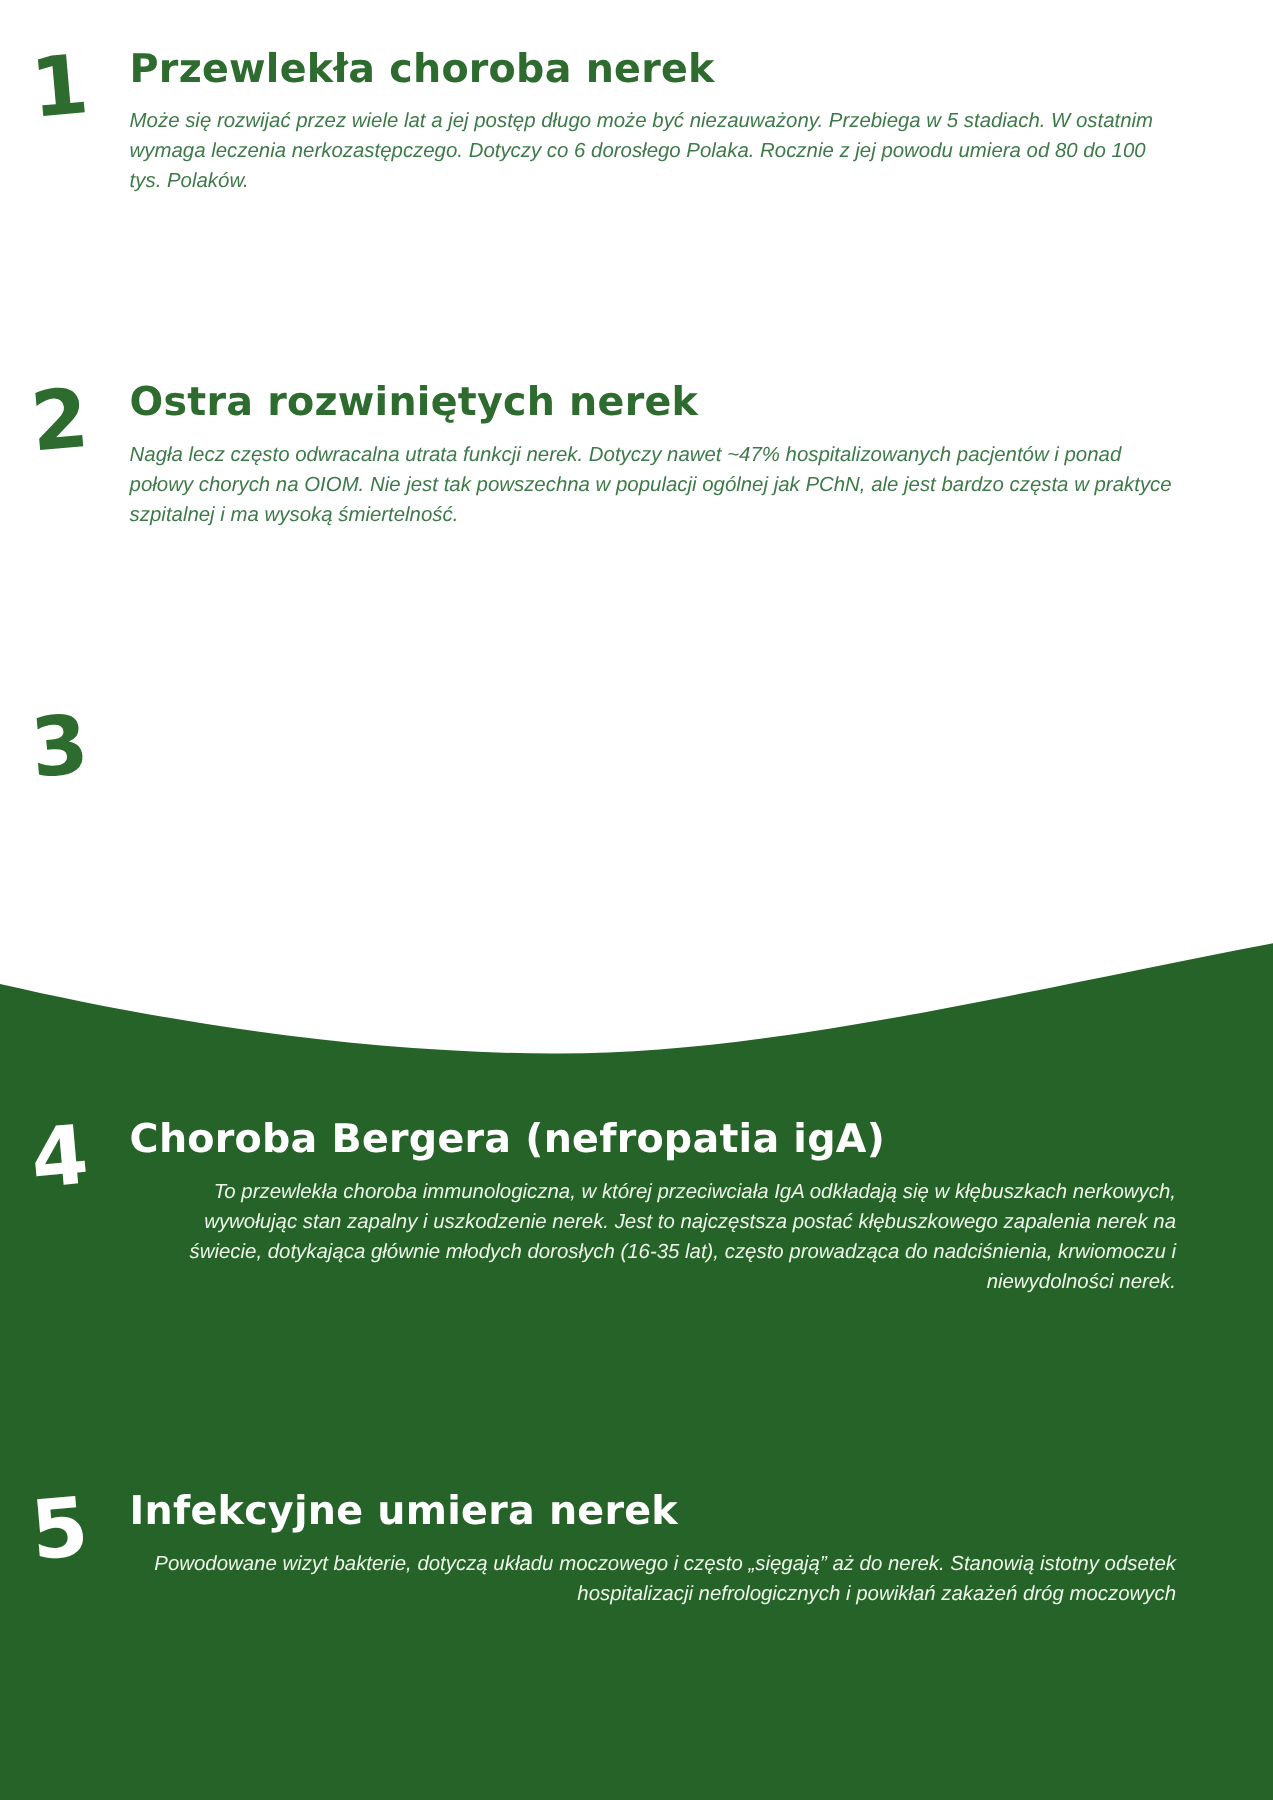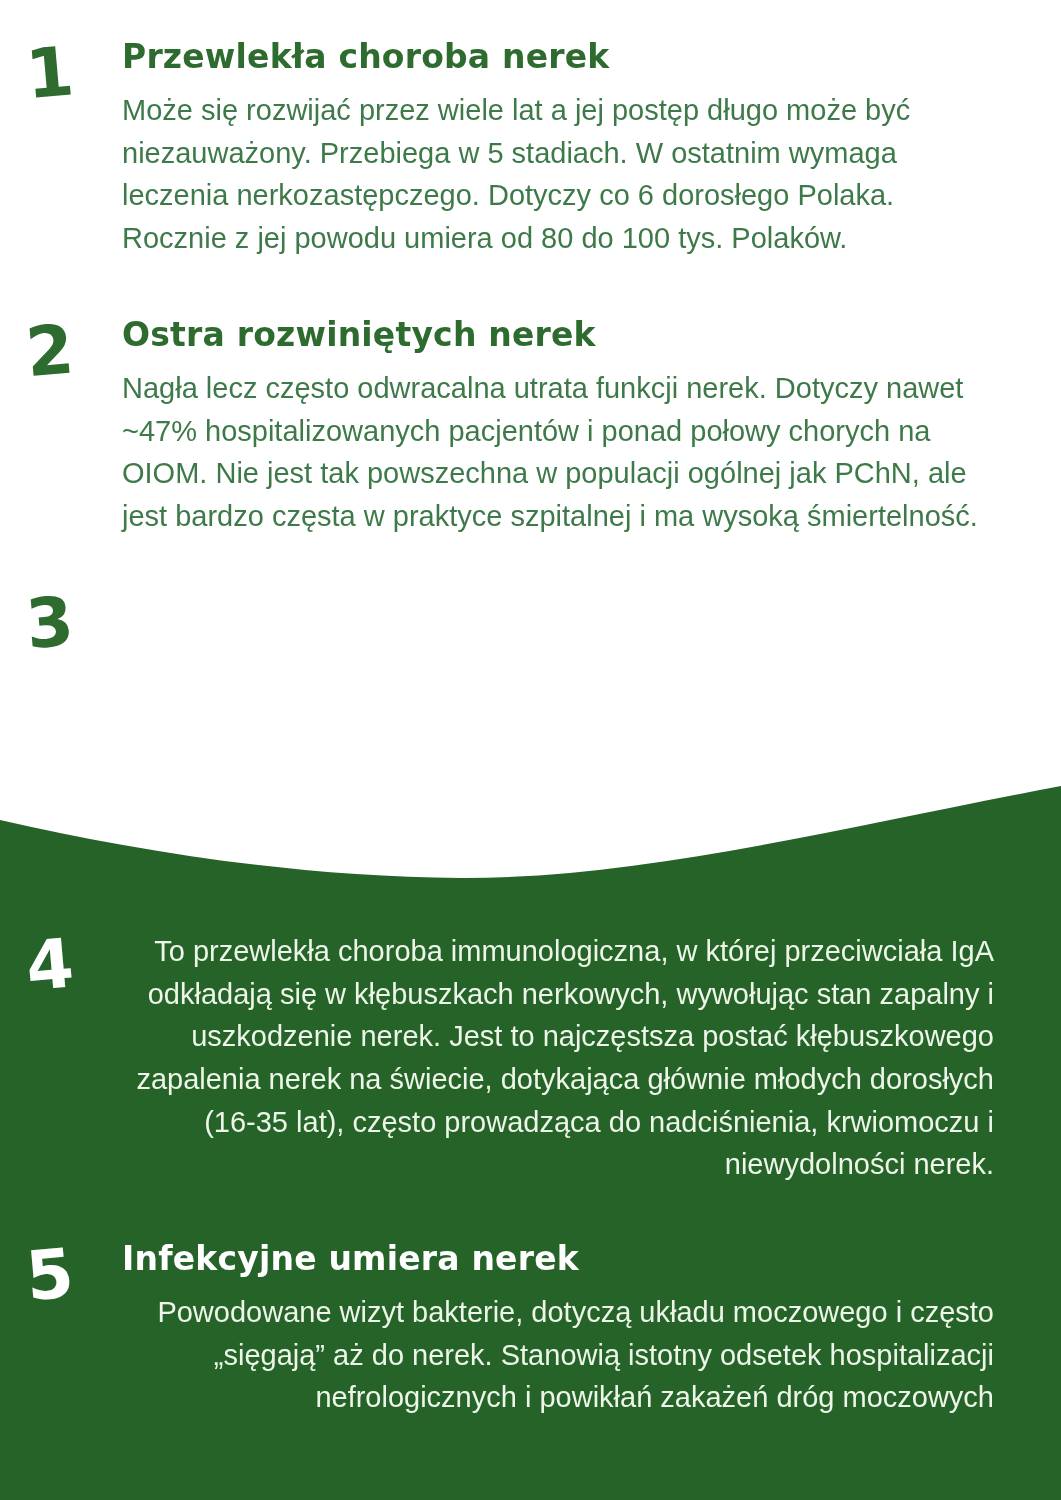--- a/index.html
+++ b/index.html
@@ -38,33 +38,34 @@
   .num {
     flex: 0 0 78px;
     font-family: "DejaVu Sans", sans-serif;
     font-weight: bold;
     font-size: 68px;
     line-height: 0.95;
     transform: rotate(-5deg);
     transform-origin: 50% 50%;
     padding-top: 2px;
   }
-  .content { width: 882px; margin-left: 18px; }
+  .content { width: 882px; margin-left: 4px; }
   .title {
     margin: 0 0 13px 0;
     font-family: "DejaVu Sans", sans-serif;
     font-weight: bold;
     font-size: 33px;
     letter-spacing: 0.2px;
     line-height: 1.15;
   }
   .body {
-    font-size: 29px;
+    font-size: 17px;
     line-height: 1.47;
     max-width: 872px;
+    font-style: italic;
   }
   .light .num   { color: #2d6b2e; }
   .light .title { color: #2d6b2e; }
   .light .body  { color: #3e7a49; }
   .dark .num    { color: #ffffff; }
   .dark .title  { color: #ffffff; }
   .dark .body   { color: #edf6e9; text-align: right; }
   .sec1 { top: 38px; }
   .sec2 { top: 316px; }
   .sec3 { top: 588px; }
@@ -99,20 +100,21 @@
 
   <div class="section light sec3">
     <div class="num">3</div>
     <div class="content">
     </div>
   </div>
 
   <div class="section dark sec4">
     <div class="num">4</div>
     <div class="content">
+      <h2 class="title">Choroba Bergera (nefropatia igA)</h2>
       <div class="body">To przewlekła choroba immunologiczna, w której przeciwciała IgA odkładają się w kłębuszkach nerkowych, wywołując stan zapalny i uszkodzenie nerek. Jest to najczęstsza postać kłębuszkowego zapalenia nerek na świecie, dotykająca głównie młodych dorosłych (16-35 lat), często prowadząca do nadciśnienia, krwiomoczu i niewydolności nerek.</div>
     </div>
   </div>
 
   <div class="section dark sec5">
     <div class="num">5</div>
     <div class="content">
       <h2 class="title">Infekcyjne umiera nerek</h2>
       <div class="body">Powodowane wizyt bakterie, dotyczą układu moczowego i często „sięgają” aż do nerek. Stanowią istotny odsetek hospitalizacji nefrologicznych i powikłań zakażeń dróg moczowych</div>
     </div>

